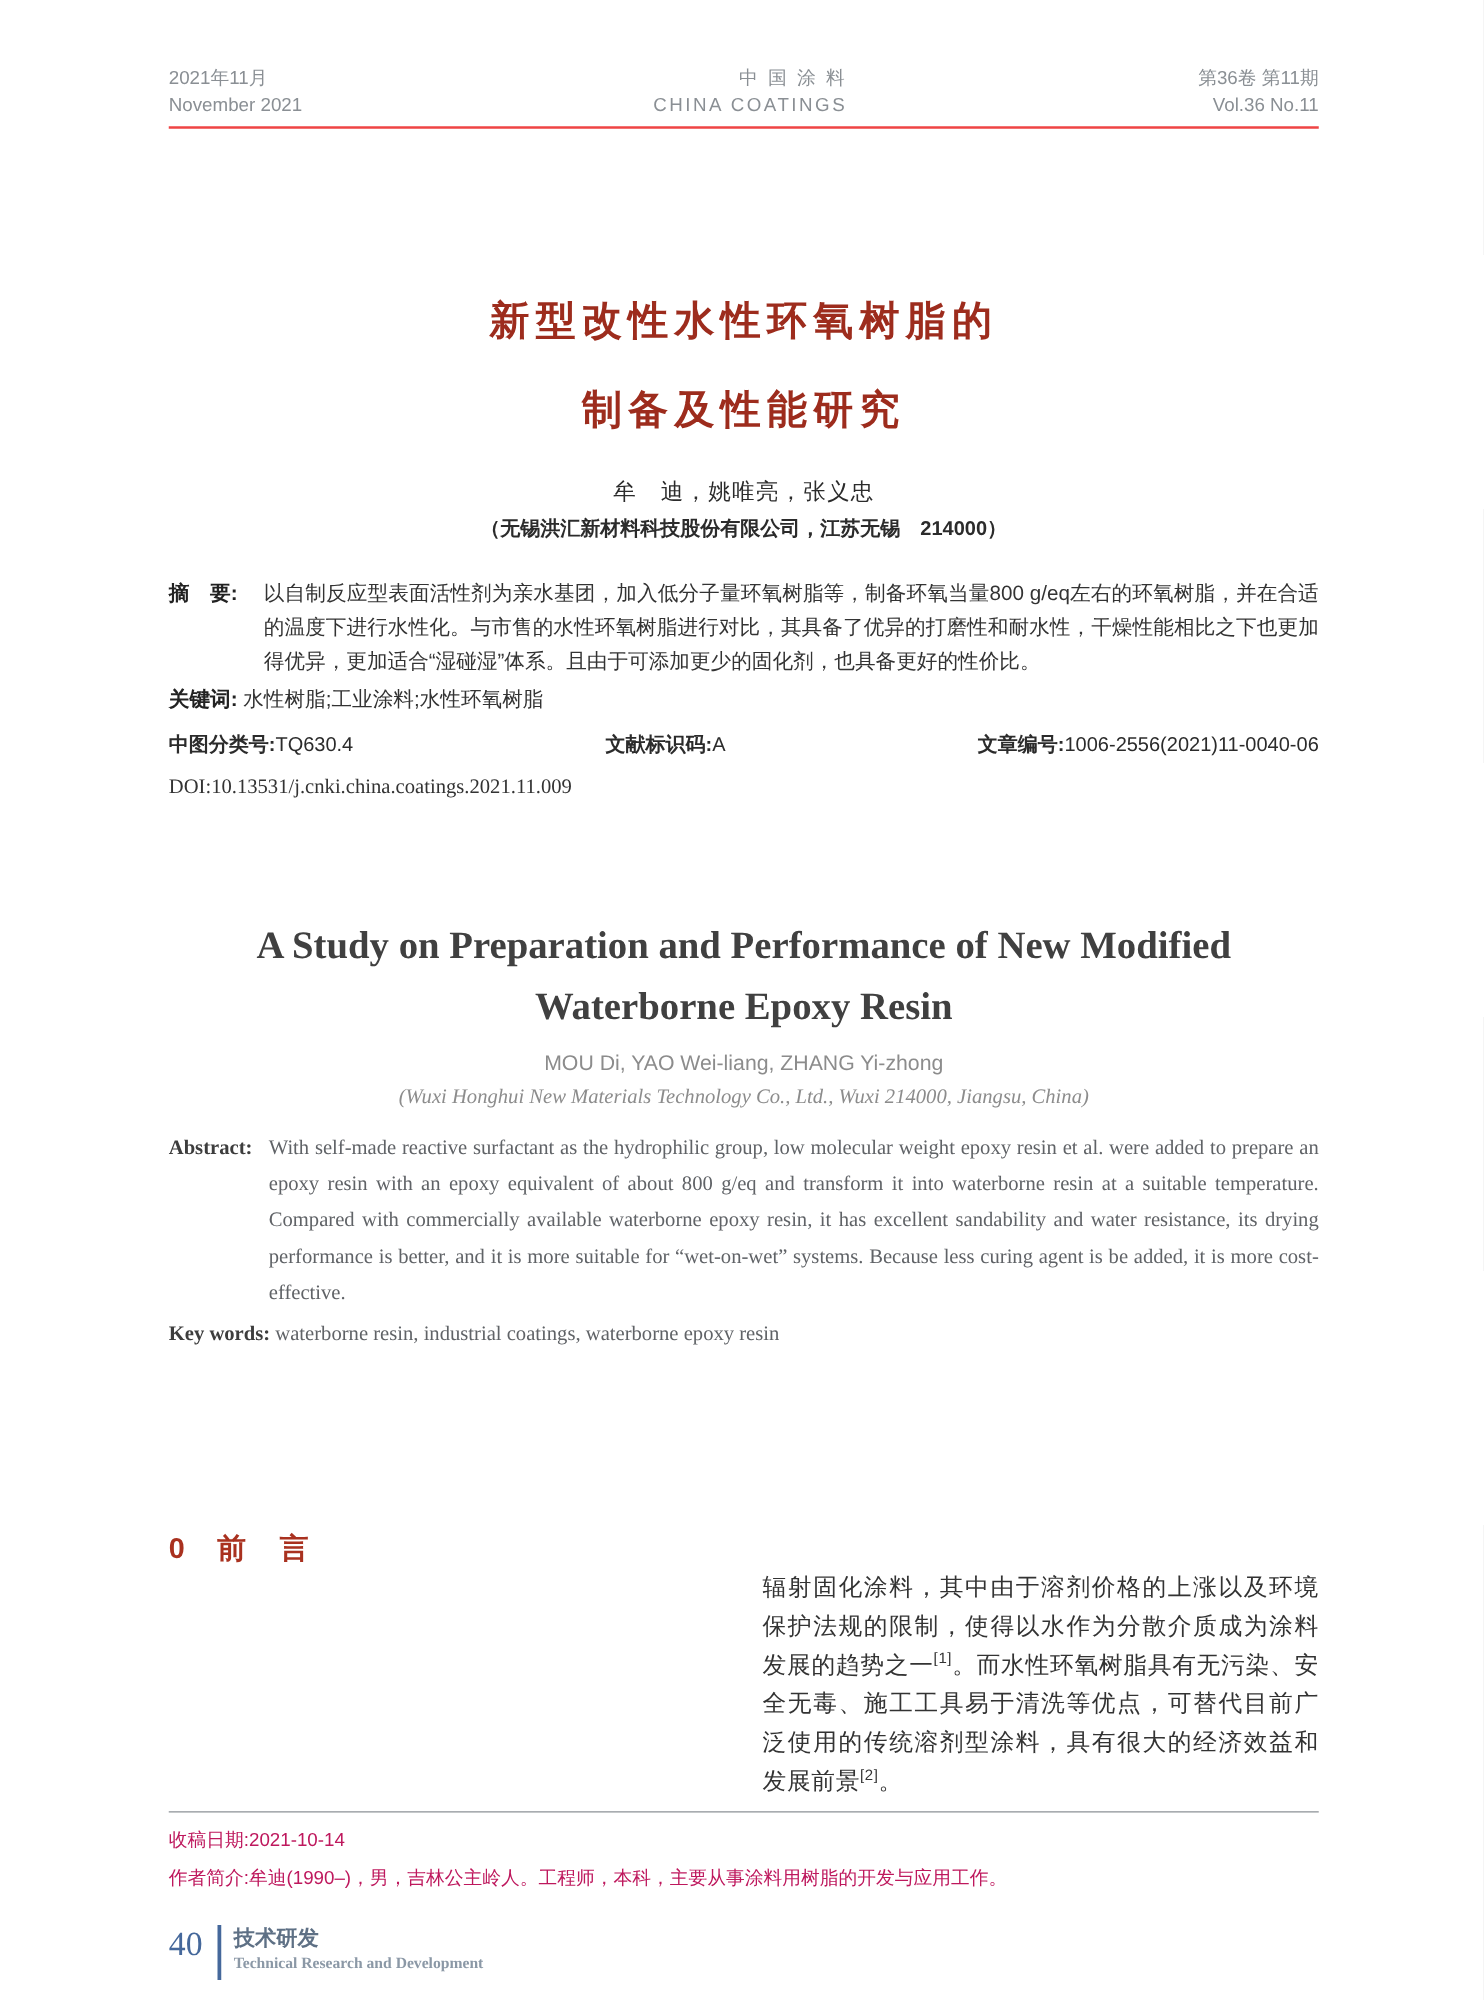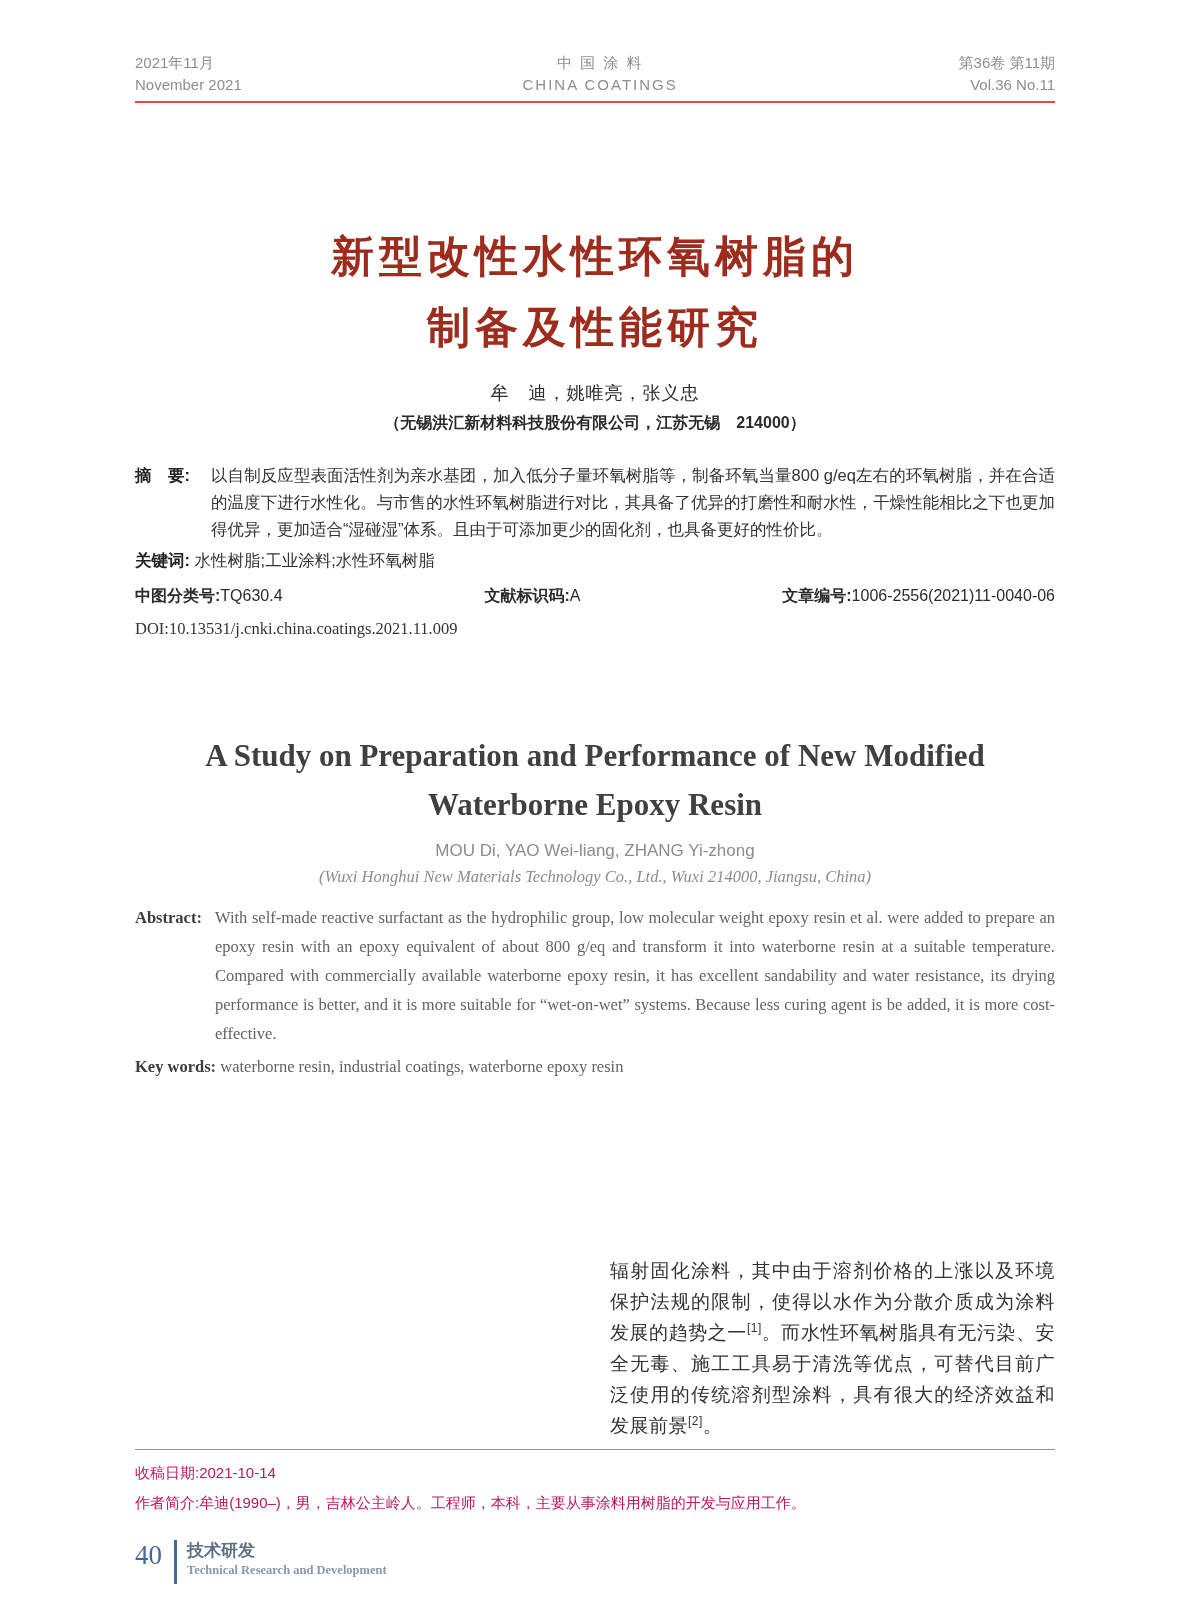--- a/index.html
+++ b/index.html
@@ -14,28 +14,28 @@
   }
   .content{position:absolute;left:135px;right:132px;top:52px;}
 
   
   .jheader{
     display:flex;justify-content:space-between;align-items:flex-start;
     color:#8a8f94;font-size:15px;line-height:22px;
     border-bottom:2px solid #ef4444;padding-bottom:5px;
   }
   .jheader .cell{white-space:nowrap;}
-  .jheader .cell.center{text-align:center;letter-spacing:2px;}
+  .jheader .cell.center{text-align:right;letter-spacing:2px;}
   .jheader .cell.right{text-align:right;}
 
   
   .cn-title{
     margin-top:118px;text-align:center;
     color:#9d2c1d;font-weight:bold;
-    font-size:43px;line-height:71px;letter-spacing:5px;
+    font-size:32px;line-height:71px;letter-spacing:5px;
   }
   .authors-cn{margin-top:18px;text-align:center;font-size:18px;color:#2b2b2b;letter-spacing:1px;}
   .affil-cn{margin-top:8px;text-align:center;font-size:16px;font-weight:bold;color:#2b2b2b;}
 
   
   .hang{position:relative;text-align:justify;}
   .hang .lbl{position:absolute;left:0;top:0;font-weight:bold;color:#222;}
 
   .abs-cn{margin-top:28px;font-size:16.5px;line-height:27px;color:#333;padding-left:76px;}
   .kw-cn{margin-top:4px;font-size:16.5px;line-height:27px;color:#333;}
@@ -150,20 +150,23 @@
       <span>With self-made reactive surfactant as the hydrophilic group, low molecular weight epoxy resin et al. were added to prepare an epoxy resin with an epoxy equivalent of about 800 g/eq and transform it into waterborne resin at a suitable temperature. Compared with commercially available waterborne epoxy resin, it has excellent sandability and water resistance, its drying performance is better, and it is more suitable for “wet-on-wet” systems. Because less curing agent is be added, it is more cost-effective.</span>
     </div>
 
     <div class="kw-en">
       <span class="lbl">Key words:</span>
       <span>waterborne resin, industrial coatings, waterborne epoxy resin</span>
     </div>
 
     <div class="intro">
       <div class="col left">
+        <div class="sec-head">
+          <span class="num">0</span><span class="ttl">前　言</span>
+        </div>
       </div>
       <div class="col right">
         <p><span>辐射固化涂料，其中由于溶剂价格的上涨以及环境保护法规的限制，使得以水作为分散介质成为涂料发展的趋势之一</span><sup>[1]</sup><span>。而水性环氧树脂具有无污染、安全无毒、施工工具易于清洗等优点，可替代目前广泛使用的传统溶剂型涂料，具有很大的经济效益和发展前景</span><sup>[2]</sup><span>。</span></p>
       </div>
     </div>
 
     <div class="fnote-divider"></div>
     <div class="fnotes">
       <div>收稿日期:2021-10-14</div>
       <div>作者简介:牟迪(1990–)，男，吉林公主岭人。工程师，本科，主要从事涂料用树脂的开发与应用工作。</div>

